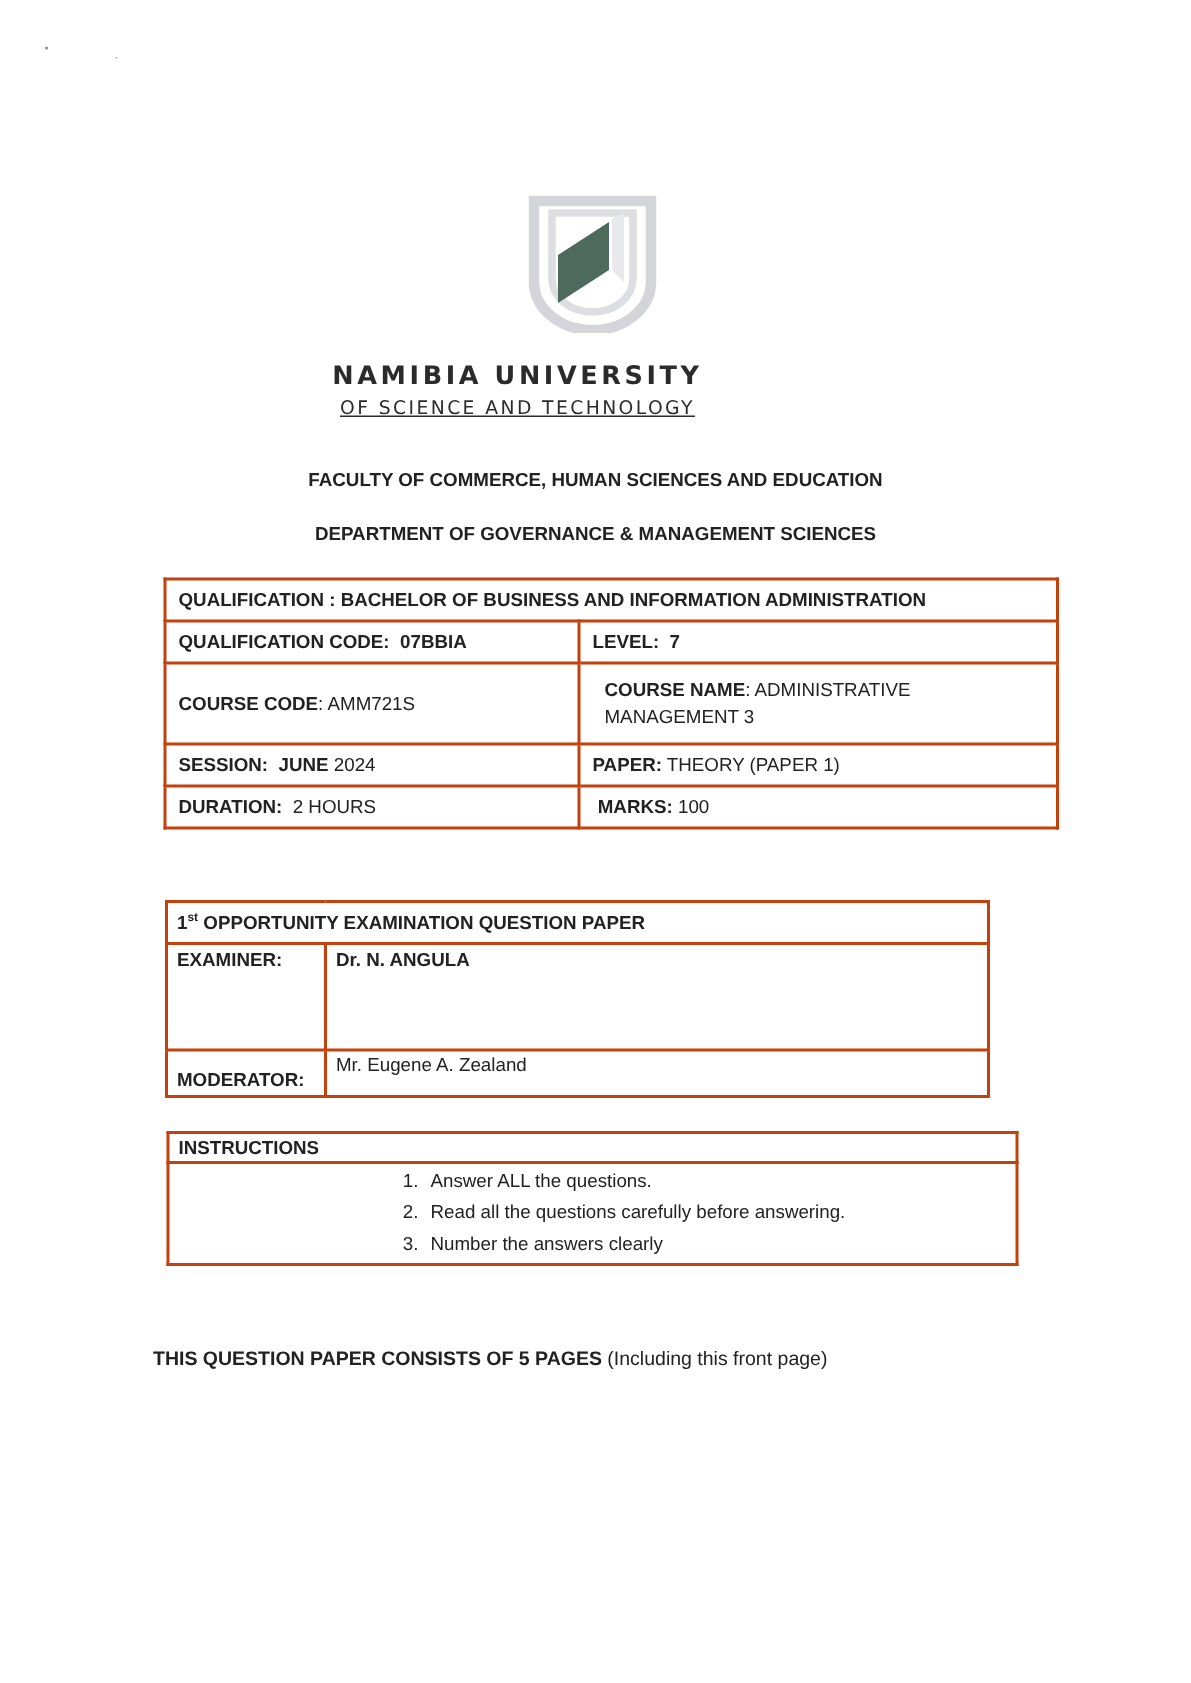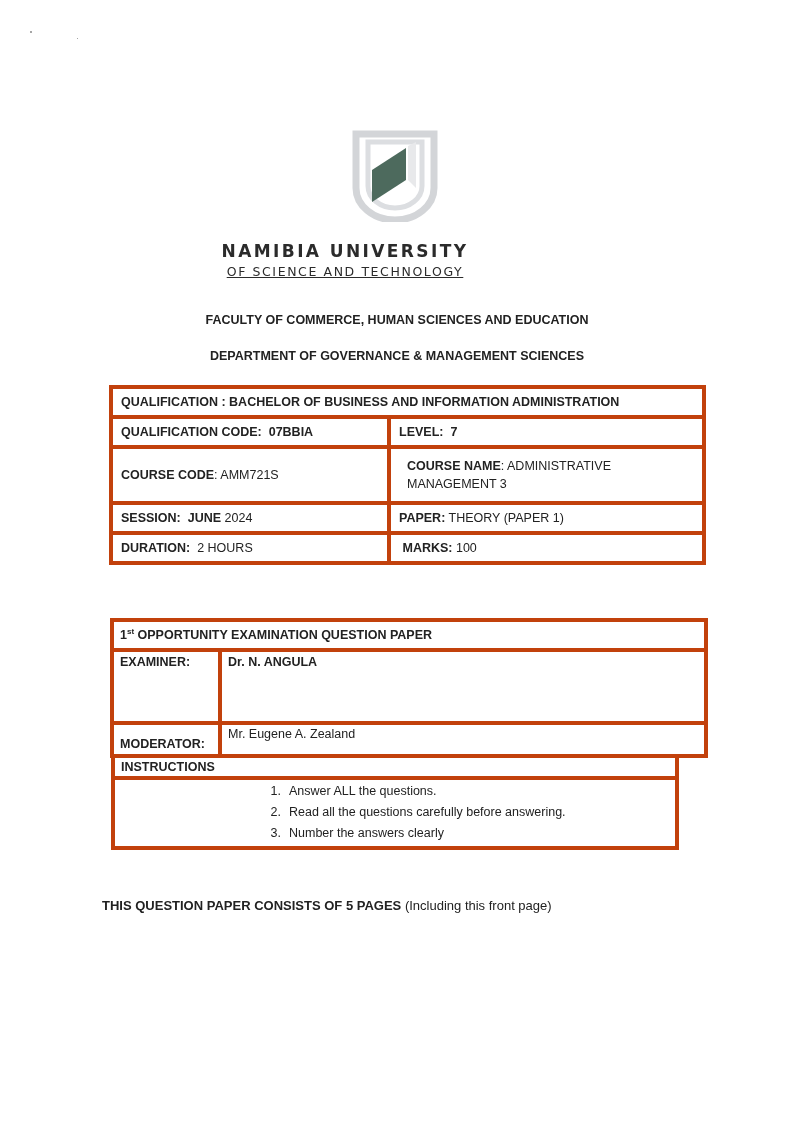--- a/index.html
+++ b/index.html
@@ -16,29 +16,29 @@
     .uni-line1 { top: 241px; font-size: 17px; letter-spacing: 2.4px; font-weight: bold; }
     .uni-line2 { top: 264px; font-size: 12.5px; letter-spacing: 1.6px; text-decoration: underline; }
     .heading {
       position: absolute; left: 0; width: 794px; text-align: center;
       font-size: 12.5px; font-weight: bold; color: #222;
     }
     .h-faculty { top: 313px; }
     .h-dept { top: 349px; }
 
     table { border-collapse: collapse; position: absolute; font-size: 12.5px; color: #222; }
-    td { border: 4px solid #c2410c; padding: 0 8px; vertical-align: middle; }
+    td { border: 2px solid #c2410c; padding: 0 8px; vertical-align: middle; }
     .b { font-weight: bold; }
 
     #qual-table { left: 109px; top: 385px; width: 597px; }
     #qual-table td { height: 26px; }
     #qual-table tr.tall td { height: 52px; }
     #qual-table td.left { width: 258px; }
 
-    #exam-table { left: 110px; top: 618px; width: 598px; }
+    #exam-table { left: 110px; top: 600px; width: 550px; }
     #exam-table td { padding: 0 6px; }
     #exam-table .r-head td { height: 26px; }
     #exam-table .r-examiner td { height: 66px; vertical-align: top; padding-top: 3px; }
     #exam-table .r-moderator td { height: 26px; }
     #exam-table td.lbl { width: 92px; }
     #exam-table .r-moderator td.lbl { vertical-align: bottom; padding-bottom: 3px; }
     #exam-table .r-moderator td.val { vertical-align: top; padding-top: 2px; margin-left: 48px; }
 
     #instr-table { left: 111px; top: 754px; width: 568px; }
     #instr-table td.hdr { height: 18px; font-weight: bold; padding: 0 6px; }

